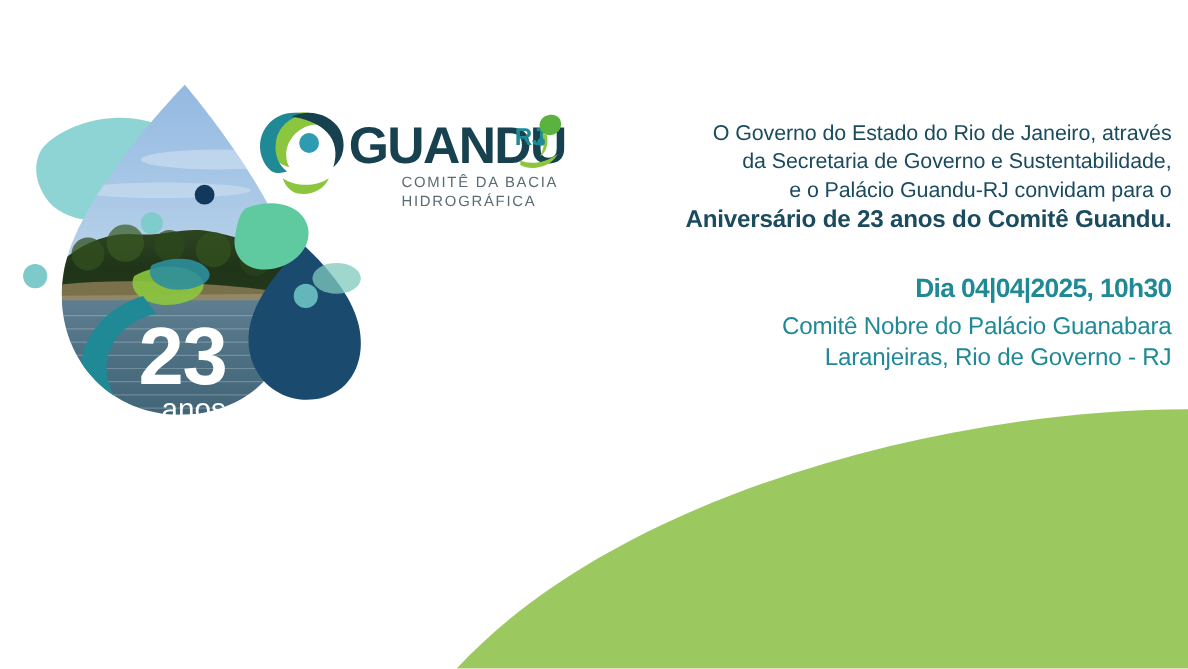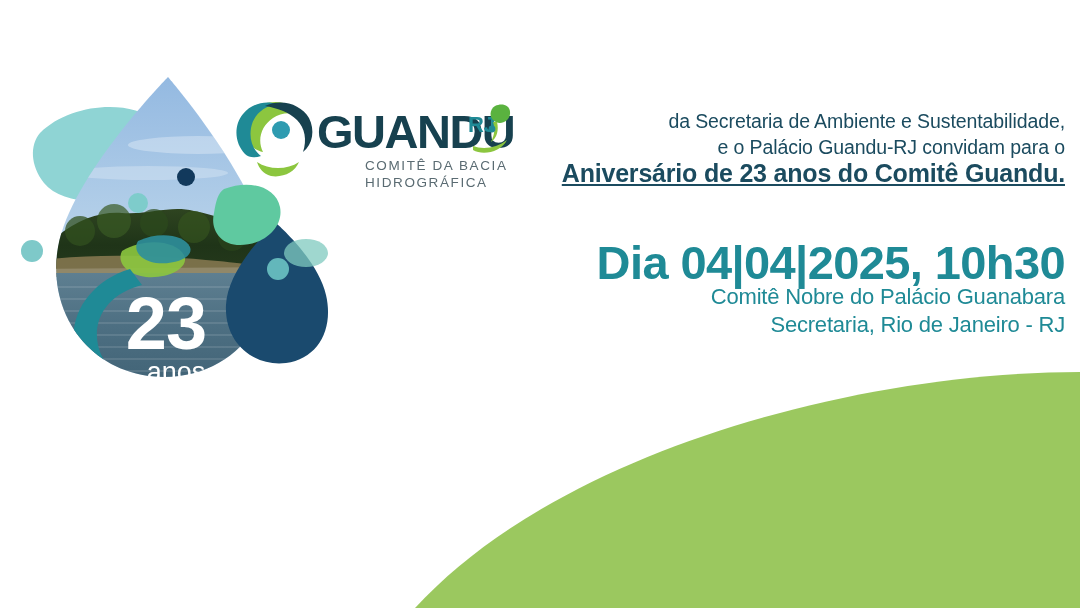--- a/index.html
+++ b/index.html
@@ -22,25 +22,25 @@
 
   
   .invite-block {
     position:absolute; left:520px; top:108px; width:545px;
     text-align:right; color:#1b4b5f;
   }
   .invite-line {
     font-size:19.5px; line-height:26px; font-weight:400;
     letter-spacing:-0.1px; white-space:nowrap;
   }
-  .invite-line.bold { font-weight:700; font-size:25px; letter-spacing:-0.2px;text-decoration:underline; }
+  .invite-line.bold { font-weight:700; font-size:22px; letter-spacing:-0.2px; }
 
   .date-block { position:absolute; left:520px; top:243px; width:545px; text-align:right; }
   .date-main {
-    font-size:47px; font-weight:700; color:#1f8a96;
+    font-size:24px; font-weight:700; color:#1f8a96;
     letter-spacing:-0.6px; line-height:40px; white-space:nowrap;
   }
   .date-sub {
     font-size:22px; font-weight:400; color:#1f8a96;
     line-height:28px; letter-spacing:-0.2px; white-space:nowrap;
   }
 
   
   .footer-logos { position:absolute; left:0; top:512px; width:1080px; height:84px; }
 </style>
@@ -152,29 +152,30 @@
     <path d="M270 14 C278 10 286 14 285 22 C284 30 274 34 268 28 C264 24 265 17 270 14 Z" fill="#5ab23f"></path>
     <path d="M272 30 C274 38 272 46 266 50 C270 42 270 36 268 30 Z" fill="#8cc63f"></path>
     <circle cx="267" cy="37" r="3.4" fill="#1f8a96"></circle>
     <path d="M248 54 C258 58 272 56 282 48 C276 60 258 64 248 58 Z" fill="#8cc63f"></path>
 
     <text x="140" y="78" font-family="Liberation Sans, sans-serif" font-size="13.5" fill="#5a6b72" letter-spacing="1.6">COMITÊ DA BACIA</text>
     <text x="140" y="95" font-family="Liberation Sans, sans-serif" font-size="13.5" fill="#5a6b72" letter-spacing="1.6">HIDROGRÁFICA</text>
   </svg>
 
   <div class="invite-block">
-    <div class="invite-line">da Secretaria de Ambiente e Sustentabilidade,</div>
+    <div class="invite-line">O Governo do Estado do Rio de Janeiro, através</div>
+    <div class="invite-line">da Secretaria de Governo e Sustentabilidade,</div>
     <div class="invite-line">e o Palácio Guandu-RJ convidam para o</div>
     <div class="invite-line bold">Aniversário de 23 anos do Comitê Guandu.</div>
   </div>
 
   <div class="date-block">
     <div class="date-main">Dia 04|04|2025, 10h30</div>
     <div class="date-sub">Comitê Nobre do Palácio Guanabara</div>
-    <div class="date-sub">Secretaria, Rio de Janeiro - RJ</div>
+    <div class="date-sub">Laranjeiras, Rio de Governo - RJ</div>
   </div>
 
   <div class="footer-logos">
 
     
     
 
     
     
 

